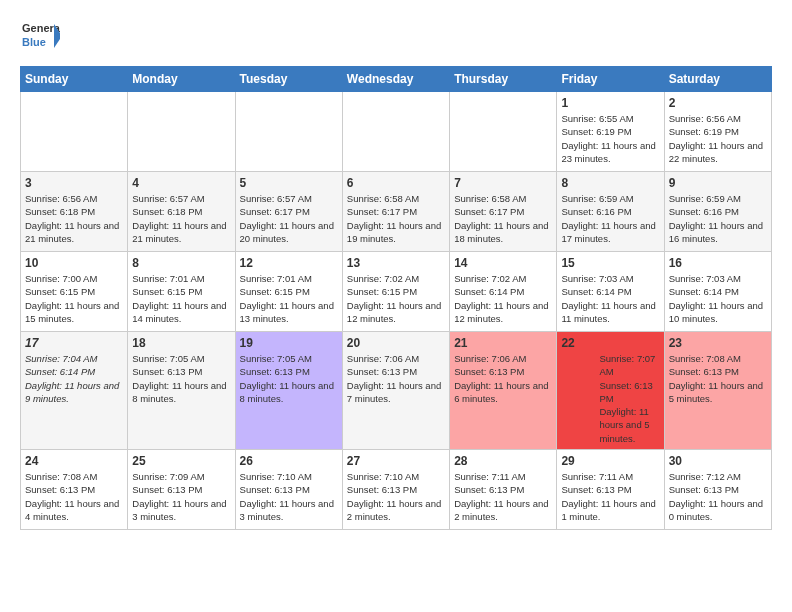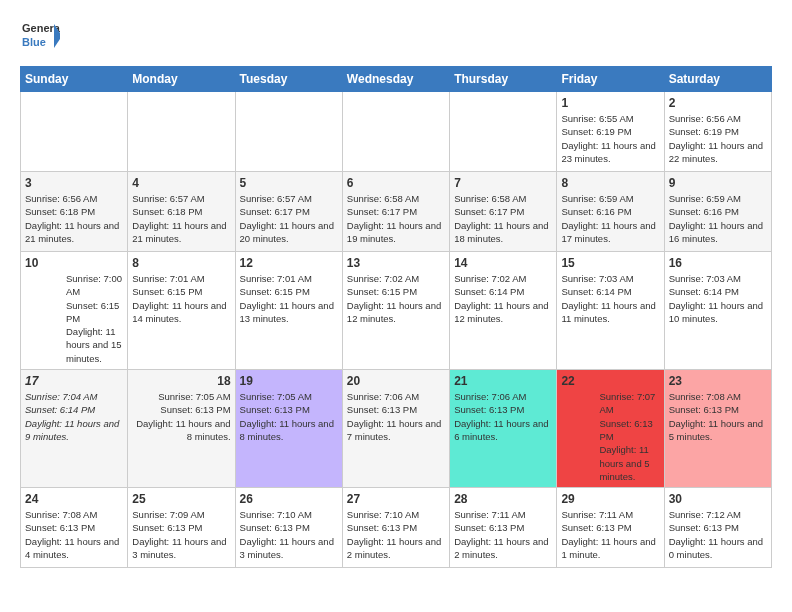--- a/index.html
+++ b/index.html
@@ -168,21 +168,21 @@
           <td style="background: rgb(245, 245, 245);">
             <span class="day-number">9</span>
             <div class="day-info" style="white-space: pre-line;">Sunrise: 6:59 AM
 Sunset: 6:16 PM
 Daylight: 11 hours and 16 minutes.</div>
           </td>
         </tr>
         <tr>
           <td>
             <span class="day-number">10</span>
-            <div class="day-info" style="white-space: pre-line; margin-left: 41px;">Sunrise: 7:00 AM
+            <div class="day-info" style="white-space: pre-line;">Sunrise: 7:00 AM
 Sunset: 6:15 PM
 Daylight: 11 hours and 15 minutes.</div>
           </td>
           <td>
             <span class="day-number">8</span>
             <div class="day-info" style="white-space: pre-line;">Sunrise: 7:01 AM
 Sunset: 6:15 PM
 Daylight: 11 hours and 14 minutes.</div>
           </td>
           <td>
@@ -216,39 +216,39 @@
 Daylight: 11 hours and 10 minutes.</div>
           </td>
         </tr>
         <tr>
           <td style="background: rgb(245, 245, 245); font-style: italic;">
             <span class="day-number">17</span>
             <div class="day-info" style="white-space: pre-line;">Sunrise: 7:04 AM
 Sunset: 6:14 PM
 Daylight: 11 hours and 9 minutes.</div>
           </td>
-          <td style="background: rgb(245, 245, 245); text-align: right;">
+          <td style="background: rgb(245, 245, 245);">
             <span class="day-number">18</span>
             <div class="day-info" style="white-space: pre-line;">Sunrise: 7:05 AM
 Sunset: 6:13 PM
 Daylight: 11 hours and 8 minutes.</div>
           </td>
           <td style="background: #c4b5fd;">
             <span class="day-number">19</span>
             <div class="day-info" style="white-space: pre-line;">Sunrise: 7:05 AM
 Sunset: 6:13 PM
 Daylight: 11 hours and 8 minutes.</div>
           </td>
           <td style="background: rgb(245, 245, 245); margin-left: 31px;">
             <span class="day-number">20</span>
             <div class="day-info" style="white-space: pre-line;">Sunrise: 7:06 AM
 Sunset: 6:13 PM
 Daylight: 11 hours and 7 minutes.</div>
           </td>
-          <td style="background: #5eead4; margin-left: 12px;">
+          <td style="background: #fca5a5; margin-left: 12px;">
             <span class="day-number">21</span>
             <div class="day-info" style="white-space: pre-line;">Sunrise: 7:06 AM
 Sunset: 6:13 PM
 Daylight: 11 hours and 6 minutes.</div>
           </td>
           <td style="background: #ef4444;">
             <span class="day-number">22</span>
             <div class="day-info" style="white-space: pre-line; margin-left: 38px;">Sunrise: 7:07 AM
 Sunset: 6:13 PM
 Daylight: 11 hours and 5 minutes.</div>

